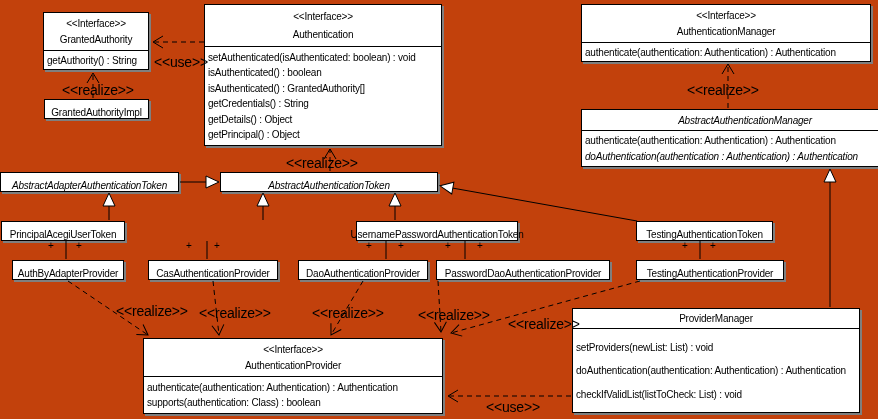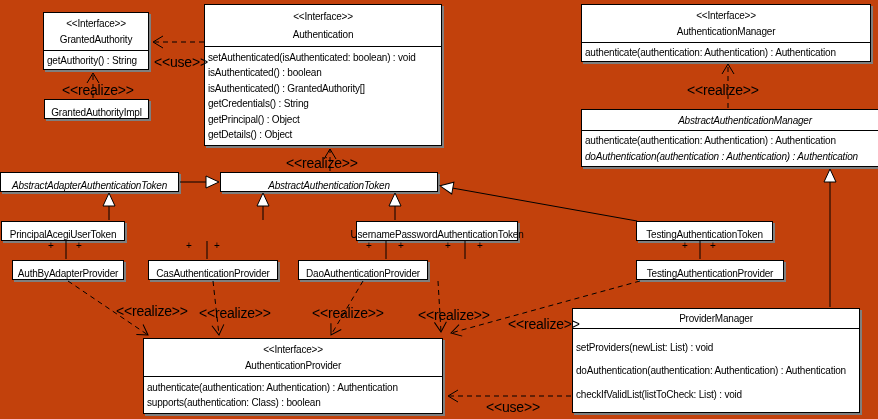--- a/index.html
+++ b/index.html
@@ -86,22 +86,22 @@
     <div class="box" style="left:204px;top:4px;width:238px;height:142px">
       <div class="hd" style="height:41px">
         <div class="st">&lt;&lt;Interface&gt;&gt;</div>
         <div class="nm">Authentication</div>
       </div>
       <div class="mlist">
         <div class="m">setAuthenticated(isAuthenticated: boolean) : void</div>
         <div class="m">isAuthenticated() : boolean</div>
         <div class="m">isAuthenticated() : GrantedAuthority[]</div>
         <div class="m">getCredentials() : String</div>
+        <div class="m">getDetails() : Object</div>
         <div class="m">getPrincipal() : Object</div>
-        <div class="m">getDetails() : Object</div>
       </div>
     </div>
 
     <div class="box" style="left:581px;top:4px;width:290px;height:58px">
       <div class="hd" style="height:37px">
         <div class="st">&lt;&lt;Interface&gt;&gt;</div>
         <div class="nm">AuthenticationManager</div>
       </div>
       <div class="mlist">
         <div class="m">authenticate(authentication: Authentication) : Authentication</div>
@@ -137,20 +137,23 @@
     </div>
 
     <div class="box single" style="left:12px;top:260px;width:112px;height:20px">
       <span>AuthByAdapterProvider</span>
     </div>
     <div class="box single" style="left:148px;top:260px;width:130px;height:20px">
       <span>CasAuthenticationProvider</span>
     </div>
     <div class="box single" style="left:298px;top:260px;width:130px;height:20px">
       <span>DaoAuthenticationProvider</span>
+    </div>
+    <div class="box single" style="left:436px;top:260px;width:174px;height:20px">
+      <span>PasswordDaoAuthenticationProvider</span>
     </div>
     <div class="box single" style="left:636px;top:260px;width:148px;height:20px">
       <span>TestingAuthenticationProvider</span>
     </div>
 
     <div class="box" style="left:143px;top:338px;width:300px;height:76px">
       <div class="hd" style="height:37px">
         <div class="st">&lt;&lt;Interface&gt;&gt;</div>
         <div class="nm">AuthenticationProvider</div>
       </div>

